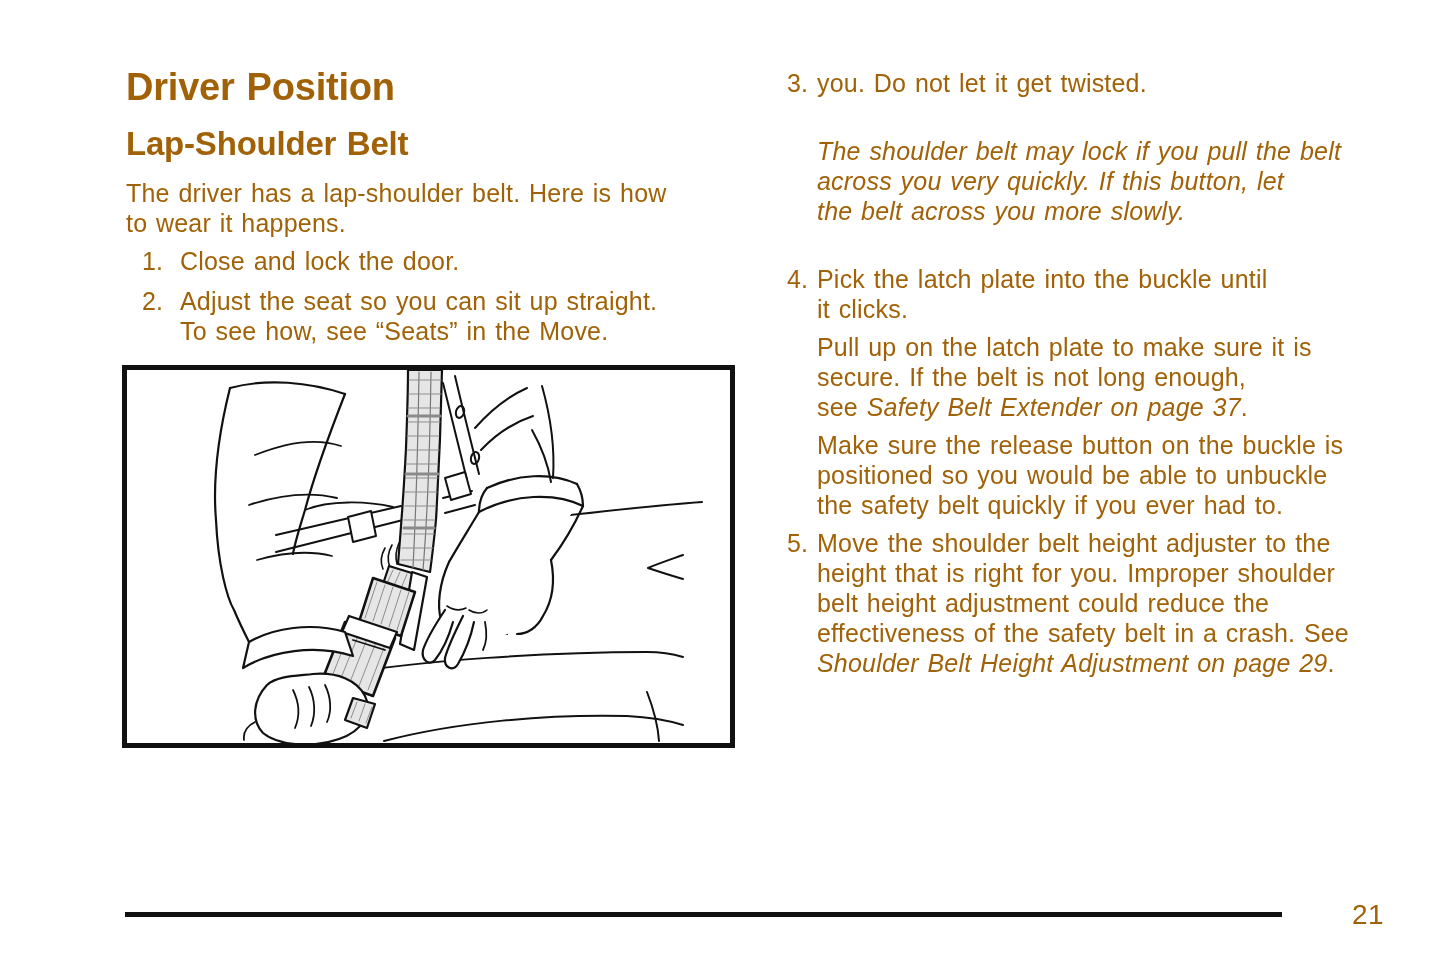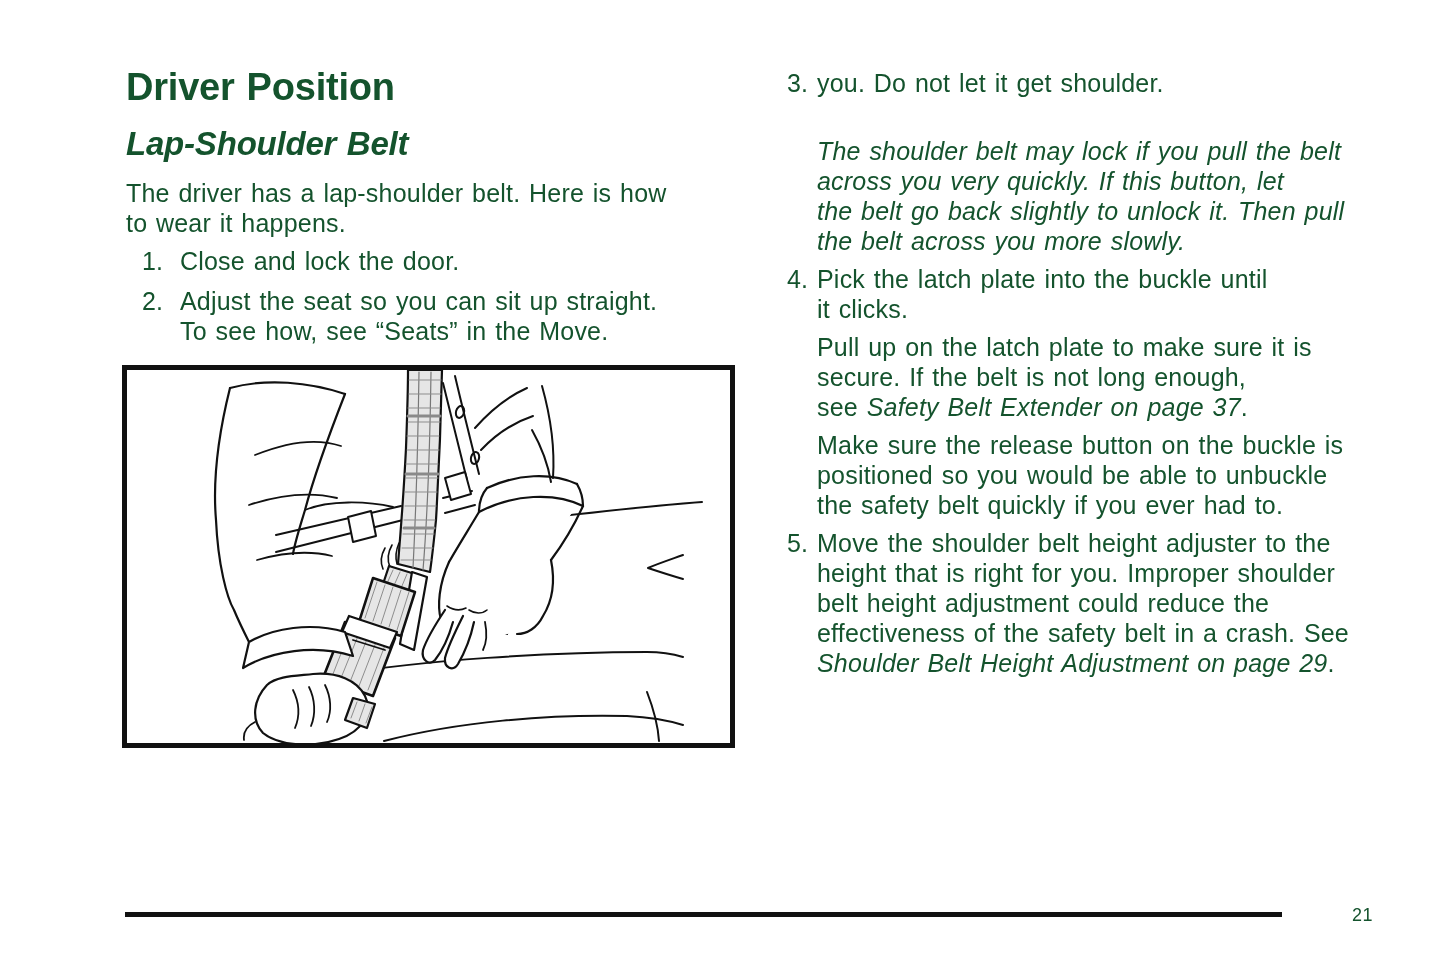--- a/index.html
+++ b/index.html
@@ -1,43 +1,43 @@
 <!DOCTYPE html>
 <html><head>
 <meta charset="utf-8">
 <style>
   html,body{margin:0;padding:0;background:#ffffff;}
   .page{position:relative;width:1445px;height:966px;background:#ffffff;overflow:hidden;
-        color:#14532d;font-family:"Liberation Sans","DejaVu Sans",sans-serif;}
+        color:#a16207;font-family:"Liberation Sans","DejaVu Sans",sans-serif;}
   .bodytext{font-size:25px;line-height:30px;letter-spacing:0.2px;word-spacing:1.6px;}
   .tline{white-space:pre;}
   .it{font-style:italic;}
   .col{position:absolute;top:0;}
   .col-left{left:126px;width:618px;}
   .col-right{left:787px;width:630px;}
   .h1{position:absolute;left:0;top:66px;font-size:38px;line-height:42px;font-weight:bold;
       letter-spacing:-0.2px;white-space:pre;}
   .h2{position:absolute;left:0;top:125px;font-size:33px;line-height:38px;font-weight:bold;
-      letter-spacing:-0.2px;white-space:pre;font-style:italic;}
+      letter-spacing:-0.2px;white-space:pre;}
   .intro{position:absolute;left:0;top:178px;}
   .step{position:absolute;display:flex;align-items:flex-start;}
   .col-left .step{left:16px;}
   .col-left .step .num{flex:0 0 38px;}
   .col-right .step{left:0;}
   .col-right .step .num{flex:0 0 30px;}
   .para{position:absolute;left:30px;}
   .s1{top:246px;} .s2{top:286px;}
   .s3{top:68px;} .p3a{top:136px;font-style:italic;}
   .s4{top:264px;} .p4a{top:332px;} .p4b{top:430px;}
   .s5{top:528px;}
   .figure{position:absolute;left:-4px;top:365px;width:603px;height:373px;
           border:5px solid #111;background:#fff;}
   .figure svg{display:block;width:603px;height:373px;}
   .footer-rule{position:absolute;left:125px;top:912px;width:1157px;height:5px;background:#111;}
-  .page-number{position:absolute;left:1352px;top:900px;width:60px;font-size:18px;
+  .page-number{position:absolute;left:1352px;top:900px;width:60px;font-size:28px;
                line-height:30px;letter-spacing:0.5px;}
 </style>
 </head>
 <body>
 
 <div class="page">
 
   <div class="col col-left bodytext">
     <div class="h1">Driver Position</div>
     <div class="h2">Lap-Shoulder Belt</div>
@@ -164,27 +164,26 @@
           <path d="M230,332 L224,348 M238,334 L232,351 M245,337 L239,353" stroke="#8d8d8d" stroke-width="1"></path>
         </g>
       </svg>
     </div>
   </div>
 
   <div class="col col-right bodytext">
     <div class="step s3">
       <span class="num">3.</span>
       <div class="txt">
-          <div class="tline"><span>you. Do not let it get shoulder.</span></div>
+          <div class="tline"><span>you. Do not let it get twisted.</span></div>
         </div>
     </div>
     <div class="para p3a">
         <div class="tline"><span>The shoulder belt may lock if you pull the belt</span></div>
         <div class="tline"><span>across you very quickly. If this button, let</span></div>
-        <div class="tline"><span>the belt go back slightly to unlock it. Then pull</span></div>
         <div class="tline"><span>the belt across you more slowly.</span></div>
       </div>
 
     <div class="step s4">
       <span class="num">4.</span>
       <div class="txt">
           <div class="tline"><span>Pick the latch plate into the buckle until</span></div>
           <div class="tline"><span>it clicks.</span></div>
         </div>
     </div>

